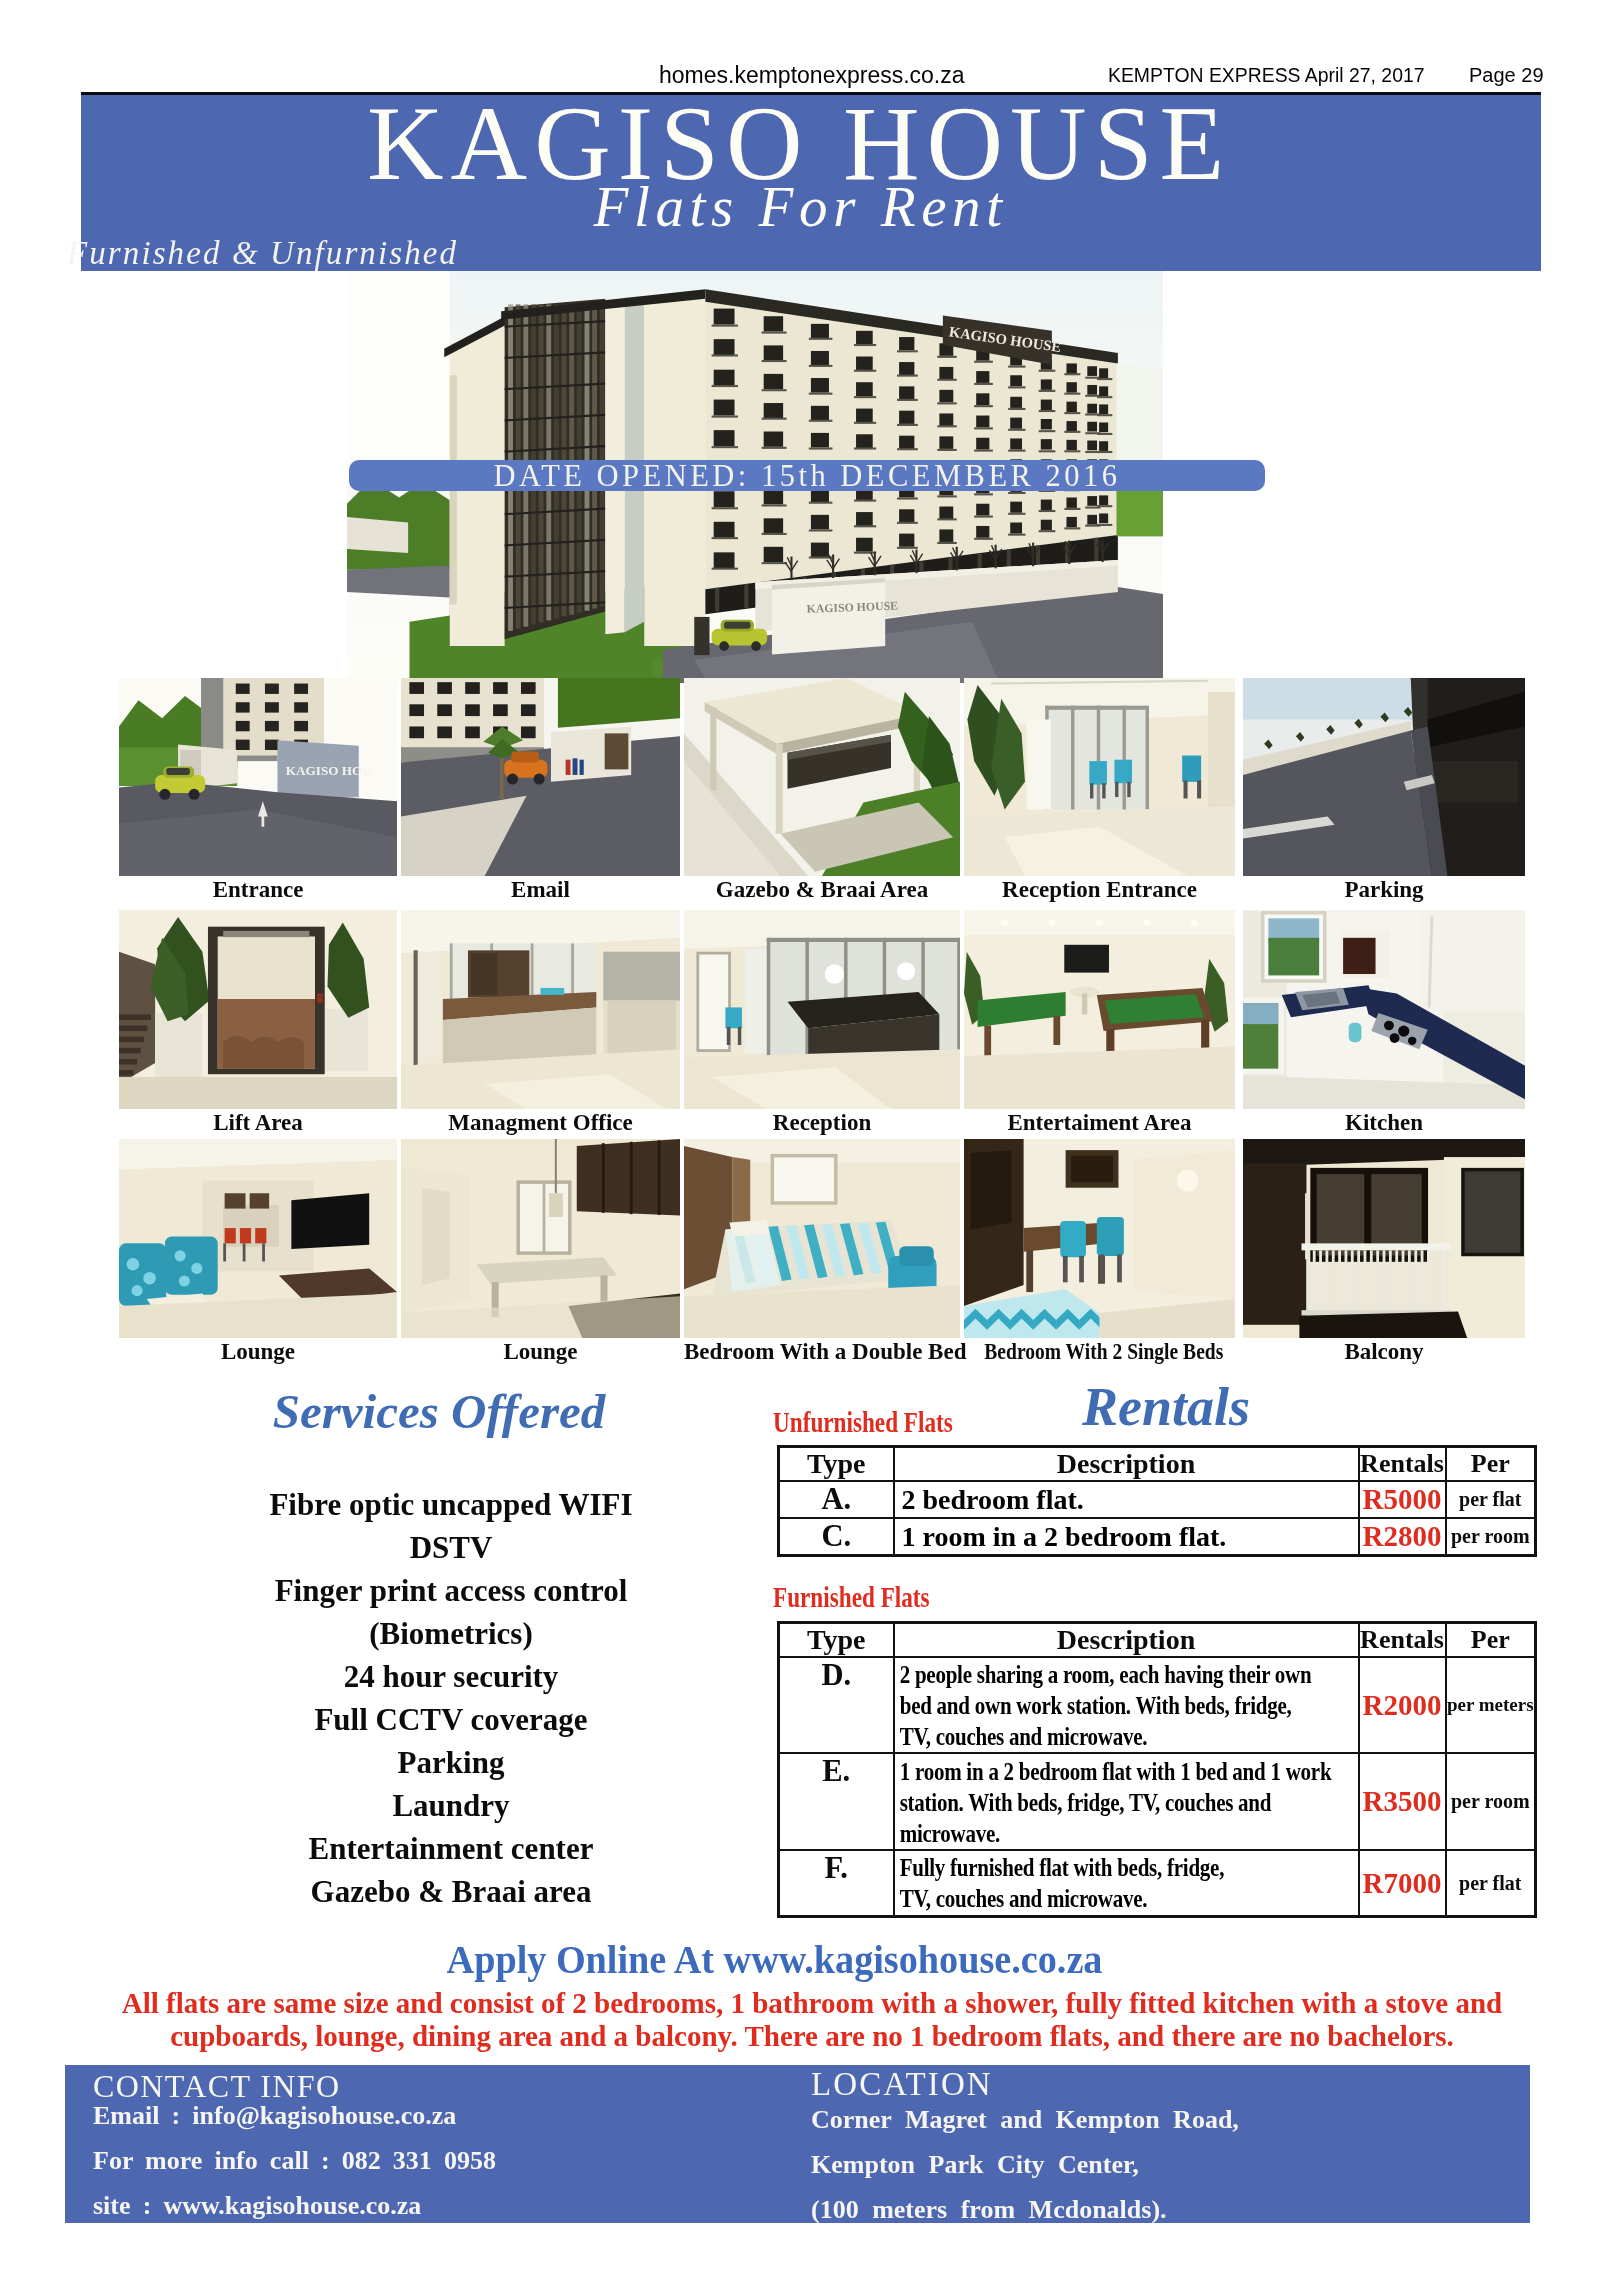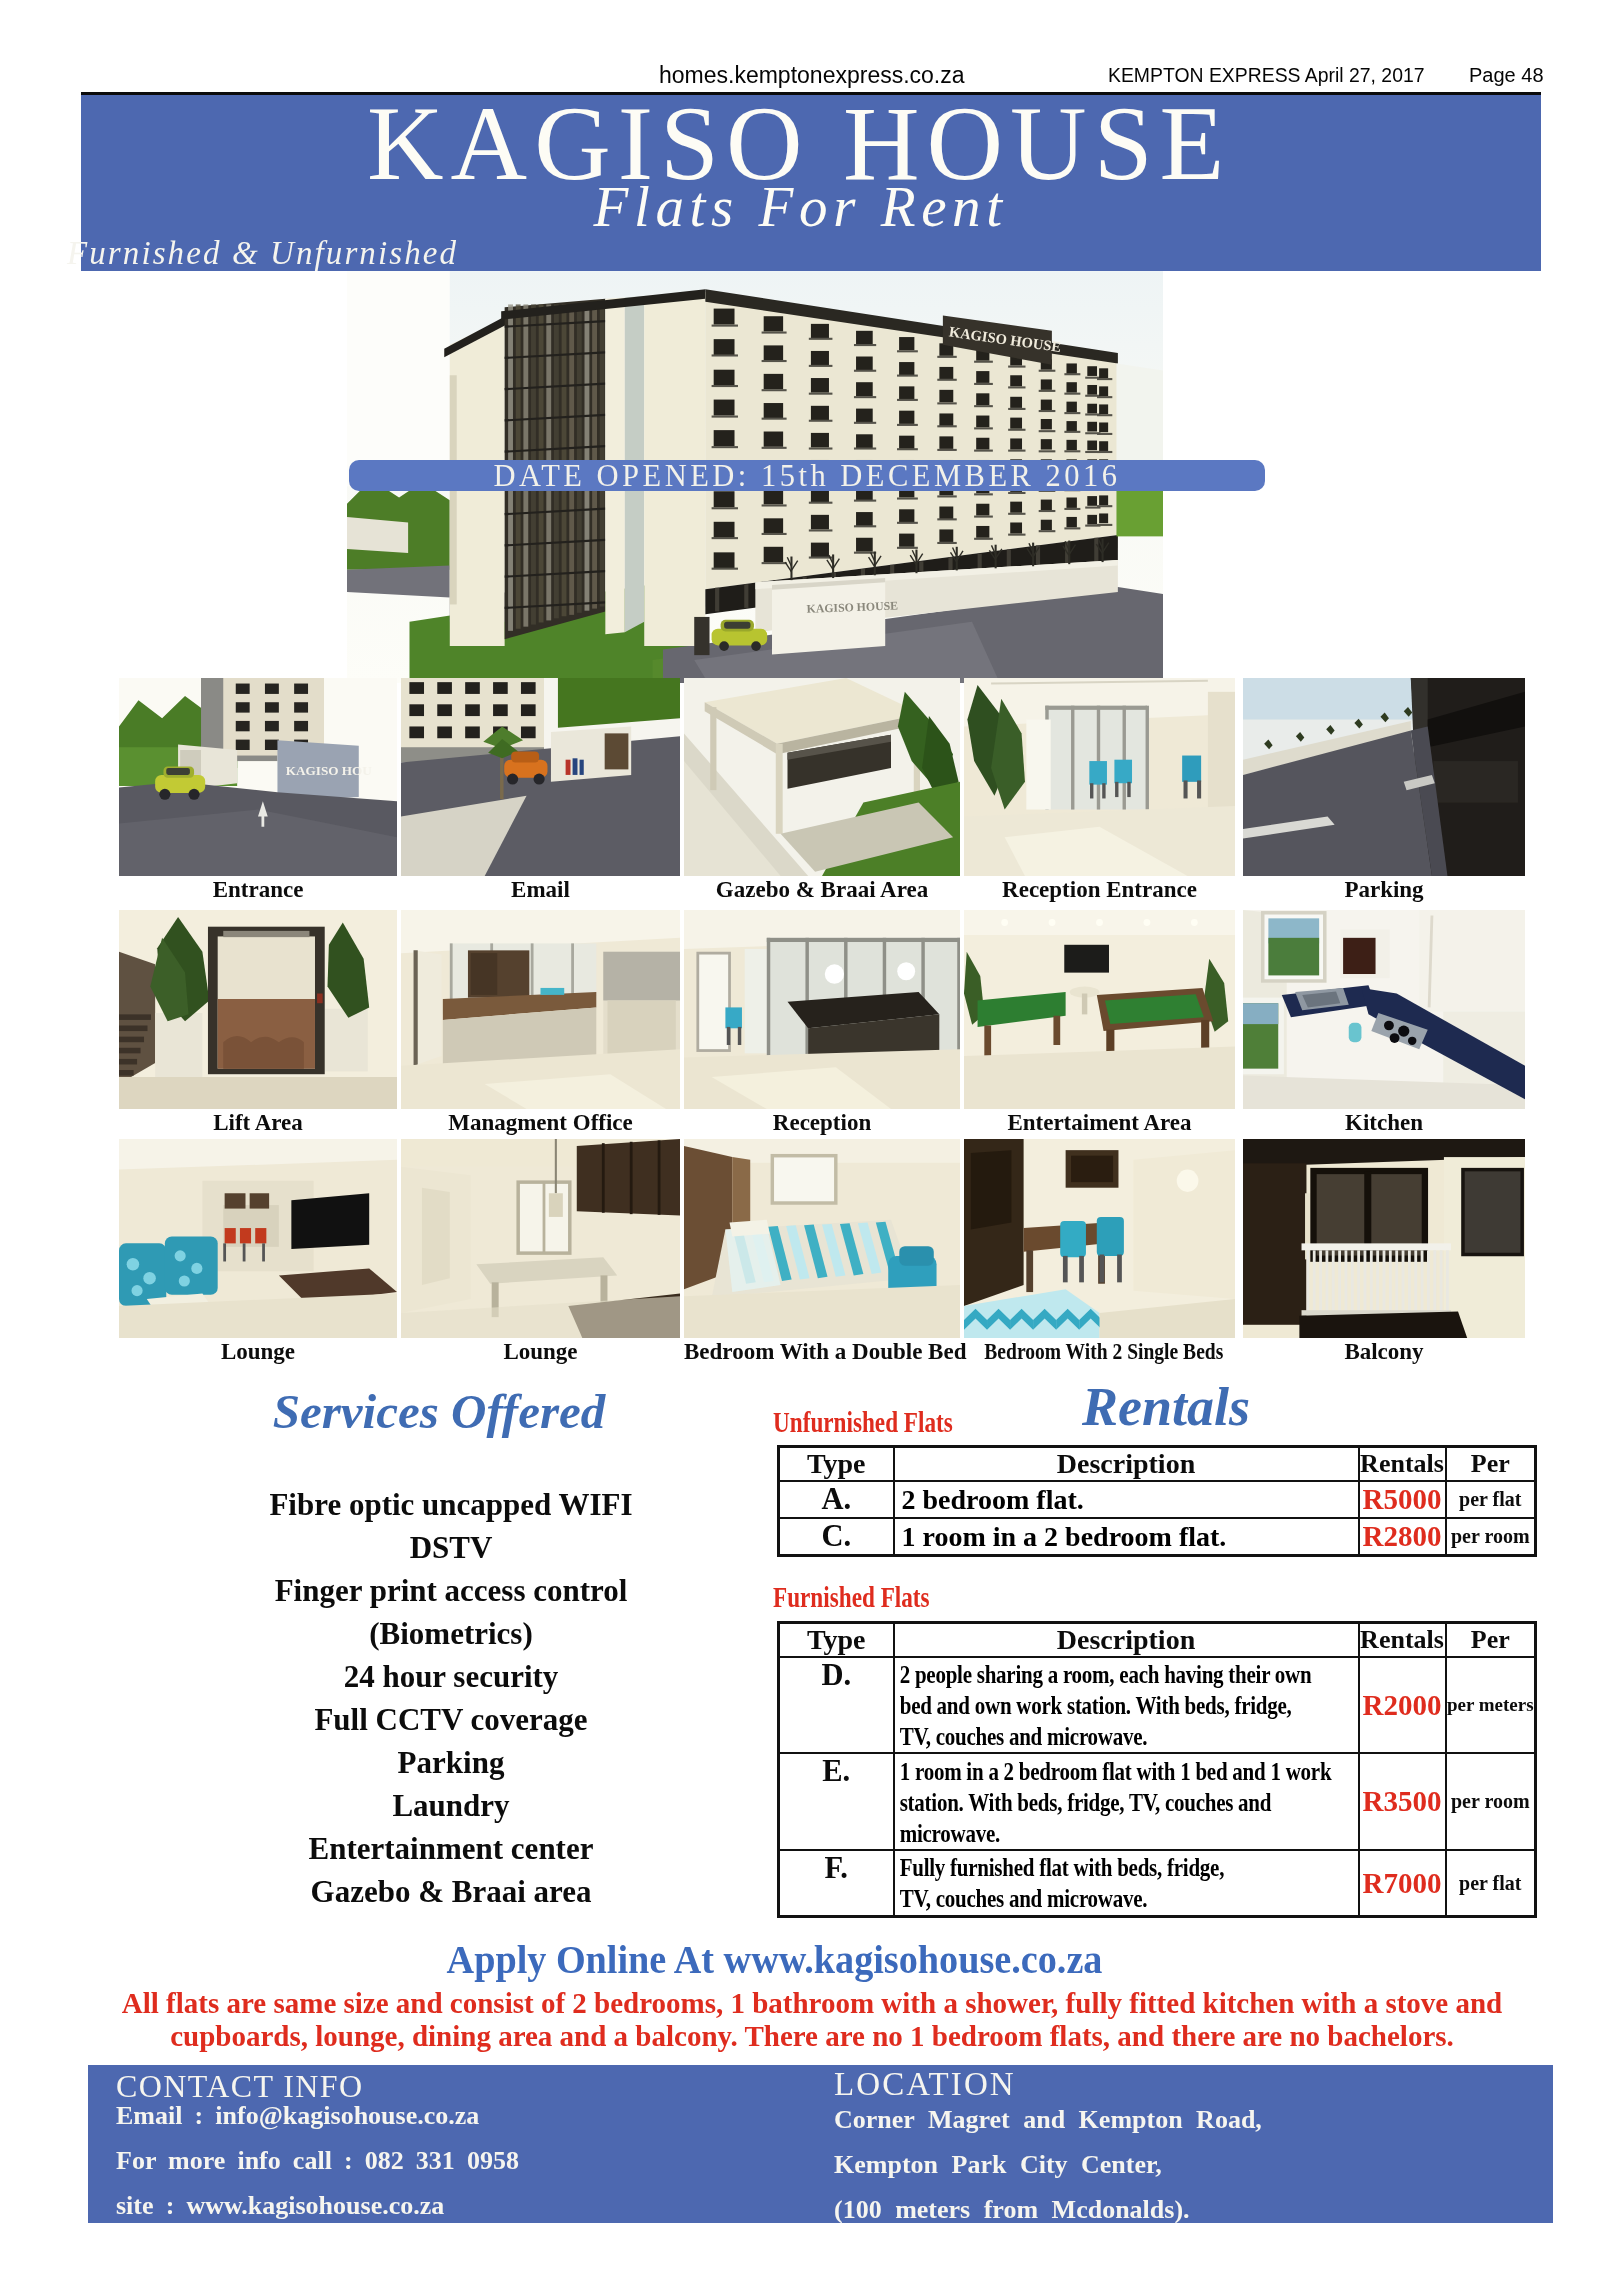--- a/index.html
+++ b/index.html
@@ -13,21 +13,21 @@
 .nw{white-space:nowrap;}
 .desc{font-weight:bold;font-size:25px;line-height:31px;padding:1.4px 0 0 5.6px;white-space:nowrap;letter-spacing:-0.3px;transform:scaleX(0.84);transform-origin:0 0;}
 </style>
 </head>
 <body>
 
 <div class="abs sans" style="left:659px;top:62px;font-size:23px;color:#050505;">homes.kemptonexpress.co.za</div>
 
 <div class="abs sans" style="left:1108px;top:64px;font-size:19.4px;color:#050505;">KEMPTON EXPRESS April 27, 2017</div>
 
-<div class="abs sans" style="left:1469px;top:64px;font-size:20px;color:#050505;">Page 48</div>
+<div class="abs sans" style="left:1469px;top:64px;font-size:20px;color:#050505;">Page 29</div>
 
 <div class="abs" style="left:81px;top:92px;width:1460px;height:176px;background:#4d68b0;border-top:3.5px solid #0b0b0b;">
 
 <div class="abs" style="left:-11.8px;top:-4.2px;width:1460px;text-align:center;color:#fdfcf5;font-size:106px;letter-spacing:7px;line-height:106px;">KAGISO HOUSE</div>
 
 <div class="abs" style="left:-10.4px;top:83px;width:1460px;text-align:center;color:#fdfcf5;font-size:57px;font-style:italic;letter-spacing:5.6px;line-height:57px;">Flats For Rent</div>
 
 <div class="abs" style="left:-14px;top:142px;width:1460px;text-align:left;color:#f5f4ee;font-size:33px;font-style:italic;letter-spacing:2.1px;line-height:33px;">Furnished &amp; Unfurnished</div>
 </div>
 
@@ -900,21 +900,21 @@
 </tbody>
     </table>
 </div>
 
 <div class="abs" style="left:0px;top:1936px;width:1549px;text-align:center;color:#3c6abc;font-size:40px;font-weight:bold;transform:scaleX(0.955);">Apply Online At www.kagisohouse.co.za</div>
 
 <div class="abs redb" style="left:0px;top:1987px;width:1624px;text-align:center;font-size:29px;">All flats are same size and consist of 2 bedrooms, 1 bathroom with a shower, fully fitted kitchen with a stove and</div>
 
 <div class="abs redb" style="left:0px;top:2020px;width:1624px;text-align:center;font-size:29px;">cupboards, lounge, dining area and a balcony. There are no 1 bedroom flats, and there are no bachelors.</div>
 
-<div class="abs" style="left:88px;top:2065px;width:1465px;height:158px;background:#4d68b0;color:#f6f5ef;">
+<div class="abs" style="left:65px;top:2065px;width:1465px;height:158px;background:#4d68b0;color:#f6f5ef;">
 
 <div class="abs" style="left:28px;top:2.8px;font-size:32px;letter-spacing:1.4px;">CONTACT INFO</div>
 
 <div class="abs" style="left:28px;top:36px;font-size:26px;font-weight:bold;word-spacing:5.6px;">Email : info@kagisohouse.co.za</div>
 
 <div class="abs" style="left:28px;top:81px;font-size:26px;font-weight:bold;word-spacing:5.6px;">For more info call : 082 331 0958</div>
 
 <div class="abs" style="left:28px;top:126px;font-size:26px;font-weight:bold;word-spacing:5.6px;">site : www.kagisohouse.co.za</div>
 
 <div class="abs" style="left:746px;top:1.4px;font-size:33px;letter-spacing:2.1px;">LOCATION</div>

